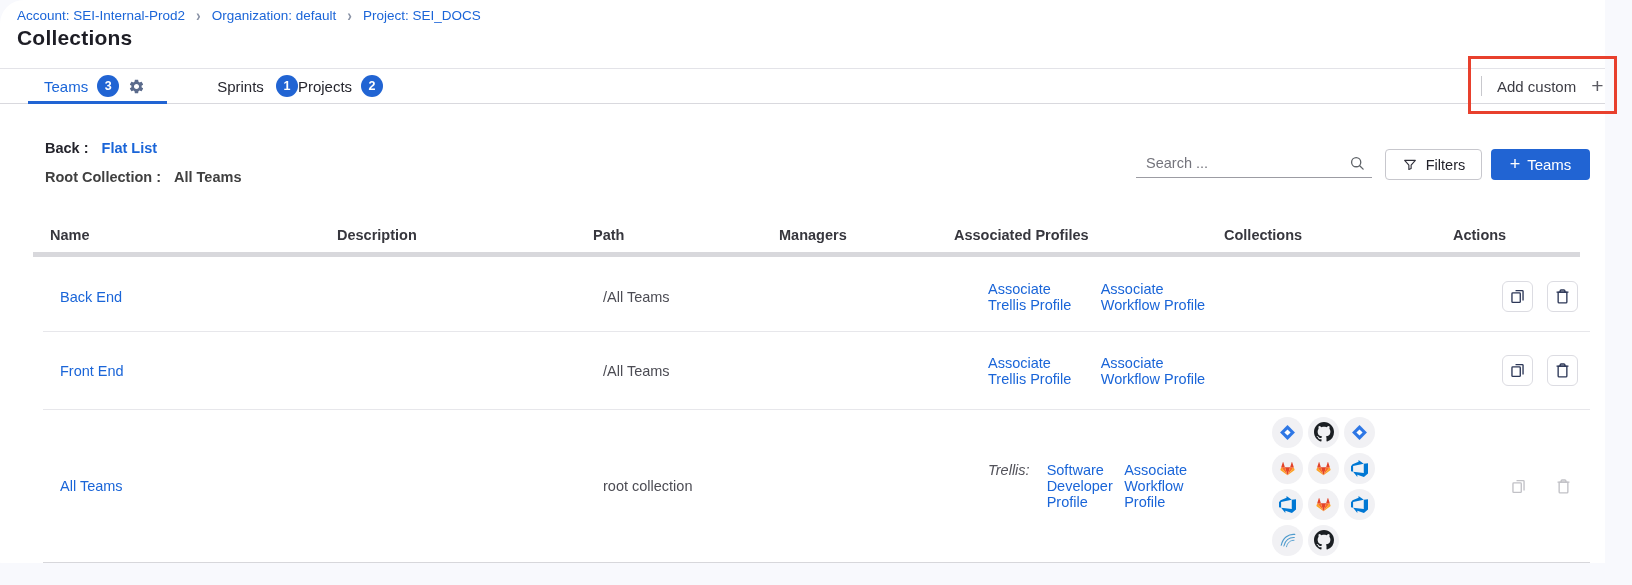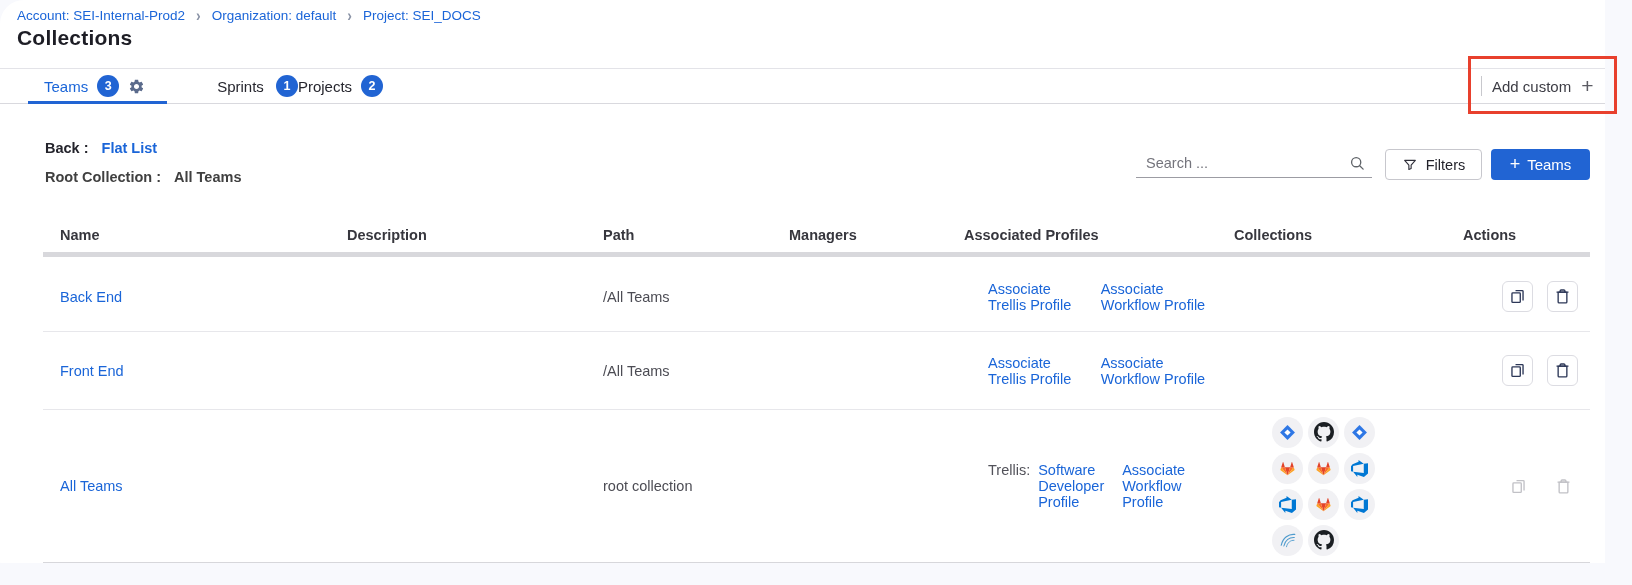--- a/index.html
+++ b/index.html
@@ -19,21 +19,21 @@
             border-bottom:1px solid #d9d9de; display:flex; align-items:center; padding-left:28px; background:#fff; }
   .tab { position:relative; height:100%; display:flex; align-items:center; gap:9px; font-size:15px; color:#26262e; cursor:pointer; }
   .tab-teams { padding:0 22px 0 16px; color:#1a65d8; }
   .tab-teams::after { content:""; position:absolute; left:0; right:0; bottom:-1px; height:3px; background:#2164d3; }
   .tab-sprints { margin-left:50px;gap:12px; }
   .tab-projects { }
   .badge { width:22px; height:22px; border-radius:50%; background:#2164d3; color:#fff; font-size:12.5px; font-weight:700;
            display:flex; align-items:center; justify-content:center; }
   .gear { width:17px; height:17px; display:flex; cursor:pointer; }
 
-  .add-custom { position:absolute; left:1481px; top:68px; height:36px; display:flex; align-items:center; gap:10px; cursor:pointer; }
+  .add-custom { position:absolute; left:1481px; top:68px; height:36px; display:flex; align-items:center; gap:15px; cursor:pointer; }
   .add-custom .vdiv { width:1px; height:20px; background:#c8c8cd; }
   .add-custom .lbl { font-size:15px; color:#3c3c44; }
   .add-custom .plus { font-size:21px; font-weight:400; color:#5b5b63; line-height:1; margin-top:-2px; }
 
   .annotation { position:absolute; left:1468px; top:56px; width:149px; height:58px; border:3px solid #e8402d; z-index:20; pointer-events:none; }
 
   
   .view-row { position:absolute; left:45px; top:140px; font-size:14.5px; font-weight:700; color:#24242c; }
   .root-row { position:absolute; left:45px; top:169px; font-size:14.5px; font-weight:700; color:#404040; }
   .blue-link { color:#1a65d8; margin-left:9px; cursor:pointer; }
@@ -45,35 +45,35 @@
   .search-box input::placeholder { color:#74747c; }
   .search-icon { width:18px; height:18px; display:flex; cursor:pointer; }
 
   .filters-btn { position:absolute; left:1385px; top:149px; width:97px; height:31px; border:1px solid #c7c7cd; border-radius:4px;
                  background:#fff; display:flex; align-items:center; justify-content:center; gap:8px; font-size:14.5px; color:#23232b; cursor:pointer; }
   .teams-btn { position:absolute; left:1491px; top:149px; width:99px; height:31px; background:#2164d3; border-radius:4px;
                display:flex; align-items:center; justify-content:center; gap:7px; color:#fff; font-size:15px; cursor:pointer; }
   .teams-btn .plus { font-size:18px; font-weight:400; line-height:1; margin-top:-1px; }
 
   
-  .thead { position:absolute; left:43px; top:218px; width:1547px; height:39px; display:grid;
+  .thead { position:absolute; left:33px; top:218px; width:1547px; height:39px; display:grid;
            grid-template-columns:287px 256px 186px 175px 270px 229px 1fr; align-items:end; padding-bottom:9px;
            border-bottom:5px solid #d8d8dc; font-size:14.5px; font-weight:700; color:#37373e; }
   .thead > div { padding-left:17px; }
   .tbody { position:absolute; left:43px; top:262px; width:1547px; }
   .trow { display:grid; grid-template-columns:287px 256px 186px 175px 270px 229px 1fr; align-items:center;
           border-bottom:1px solid #e7e7eb; font-size:14.5px; }
   .trow > div { padding-left:17px; }
   .row-1 { height:70px; } .row-2 { height:78px; } .row-3 { height:153px; border-bottom:1px solid #d7d7db; }
   .name-link { color:#1a65d8; cursor:pointer; }
   .path-cell { color:#4c4c54; }
   .profiles-cell { padding-left:41px !important; display:flex; gap:11px; }
   .profile-line { display:flex; }
   .profile-prefix { color:#52525a; }
-  .profile-prefix:not(:empty) { margin-right:8px; }
+  .profile-prefix:not(:empty) { margin-right:17px;font-style:italic; }
   .profile-link { color:#1a65d8; cursor:pointer; }
 
   .int-cell { padding-left:55px !important; }
   .int-grid { display:grid; grid-template-columns:repeat(3,31px); gap:5px; width:max-content; }
   .int-circle { width:31px; height:31px; border-radius:50%; background:#f1f1f4; display:flex; align-items:center; justify-content:center; }
   .int-circle svg { display:block; }
 
   .actions-cell { display:flex; gap:14px; padding-left:56px !important; }
   .icon-btn { width:31px; height:31px; border:1.5px solid #dcdce2; border-radius:6px; background:#fff;
               display:flex; align-items:center; justify-content:center; cursor:pointer; }

